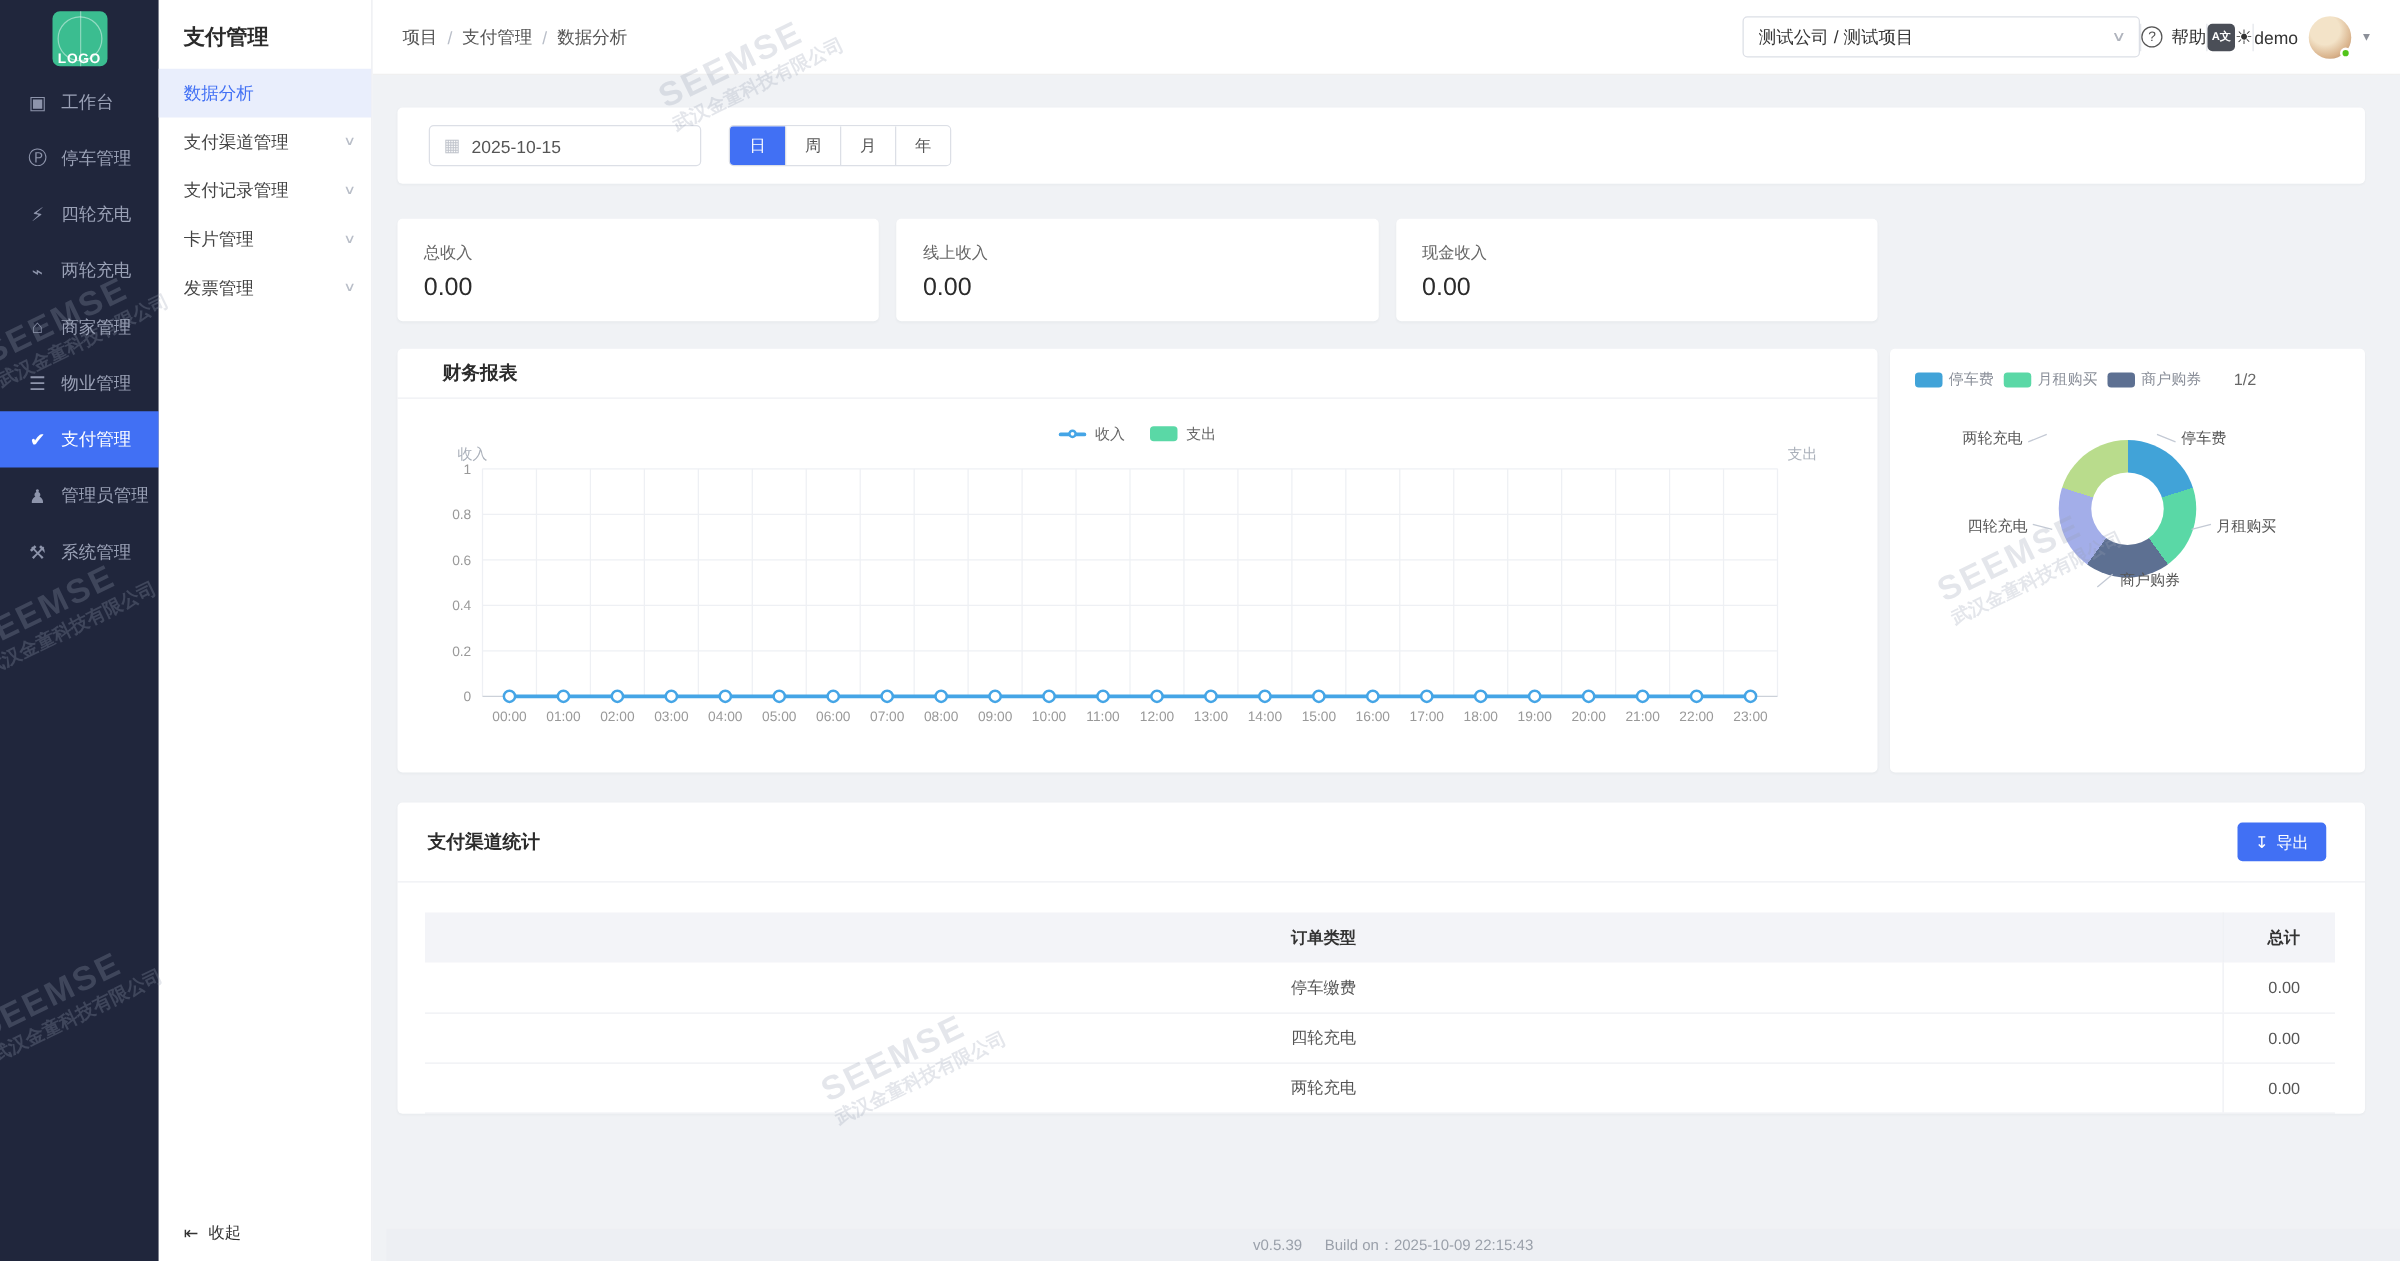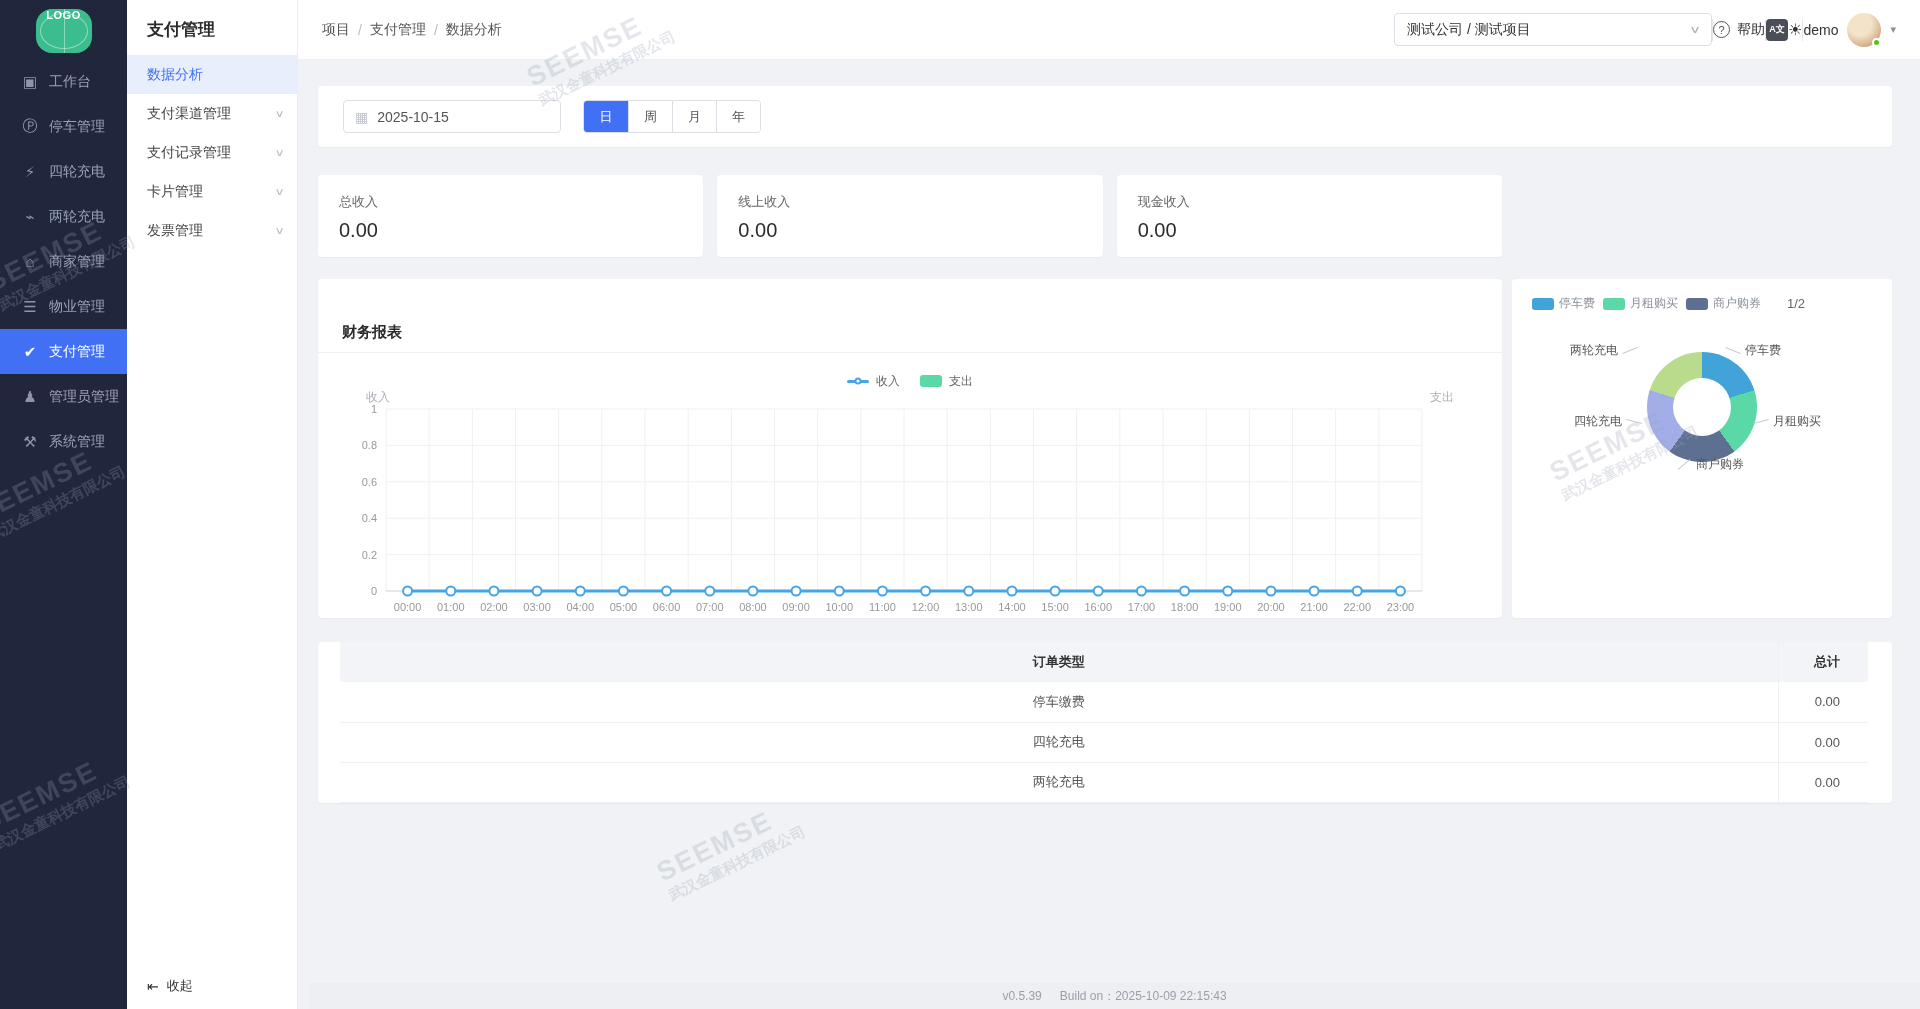--- a/index.html
+++ b/index.html
@@ -2,22 +2,22 @@
 <html><head>
 <meta charset="utf-8">
 <style>
   * { margin:0; padding:0; box-sizing:border-box; }
   html,body { width:1920px; height:1009px; overflow:hidden; }
   body { font-family:"Liberation Sans","DejaVu Sans",sans-serif; background:#f0f2f5; color:#333; }
   .app { display:flex; width:100%; height:100%; position:relative; }
 
   
   .nav { width:127px; height:100%; background:#20263c; flex:0 0 127px; position:relative; z-index:2; }
-  .logo { width:56px; height:44px; margin:9px auto 6px; background:#3bbd90; border-radius:16px;
-          display:flex; align-items:flex-start; justify-content:center; position:relative; overflow:hidden; }
+  .logo { width:44px; height:44px; margin:9px auto 6px; background:#3bbd90; border-radius:6px;
+          display:flex; align-items:flex-end; justify-content:center; position:relative; overflow:hidden; }
   .logo:before { content:""; position:absolute; inset:4px; border:1px solid rgba(255,255,255,.45); border-radius:50%; }
   .logo:after  { content:""; position:absolute; left:50%; top:-6px; bottom:-6px; width:1px; background:rgba(255,255,255,.4); }
   .logo span { position:relative; z-index:1; color:#fff; font-size:11px; font-weight:bold; letter-spacing:.5px; }
   .nav-item { height:45px; display:flex; align-items:center; padding-left:21px; gap:10px;
               color:#9aa1b6; font-size:14px; cursor:pointer; }
   .nav-item .nav-ic { width:18px; font-size:15px; text-align:center; color:#8d94ab; }
   .nav-item.active { background:#4170f4; color:#fff; }
   .nav-item.active .nav-ic { color:#fff; }
 
   
@@ -69,21 +69,21 @@
              background:#fff; border-left:1px solid #dcdfe6; cursor:pointer; }
   .seg-btn:first-child { border-left:none; }
   .seg-btn.active { background:#4170f4; color:#fff; }
 
   .stats-row { width:1184px; display:flex; gap:14px; margin-bottom:22px; }
   .stat-card { flex:1; height:82px; padding:18px 21px; }
   .stat-label { font-size:13px; color:#666; margin-bottom:8px; }
   .stat-value { font-size:20px; color:#2b2b2b; }
 
   .charts-row { display:flex; gap:10px; margin-bottom:24px; }
-  .panel-head { height:40px; display:flex; align-items:center; padding:0 24px; border-bottom:1px solid #eef0f4;margin-top:34px; }
+  .panel-head { height:40px; display:flex; align-items:center; padding:0 36px; border-bottom:1px solid #eef0f4; }
   .panel-title { font-size:15px; font-weight:bold; color:#2b2b2b; }
 
   .finance-panel { width:1184px; height:339px; }
   .chart-wrap { position:relative; padding:0 12px; }
   .legend-row { display:flex; justify-content:center; align-items:center; gap:20px; height:24px; margin-top:16px; }
   .lg-item { display:flex; align-items:center; gap:7px; font-size:12px; color:#666; cursor:pointer; }
   .lg-line { width:22px; height:3px; border-radius:2px; position:relative; }
   .lg-line i { position:absolute; left:50%; top:50%; width:7px; height:7px; border-radius:50%; background:#fff;
                border:2px solid currentColor; transform:translate(-50%,-50%); display:block; }
   .lg-rect { width:22px; height:12px; border-radius:3px; }
@@ -405,20 +405,27 @@
                 <span class="dlbl p1">月租购买</span>
                 <span class="dlbl p2">商户购券</span>
                 <span class="dlbl p3">四轮充电</span>
                 <span class="dlbl p4">两轮充电</span>
               </div>
           </div>
         </div>
       </div>
 
       <div class="card table-panel">
+        <div class="table-head">
+          <span class="panel-title">支付渠道统计</span>
+          <button class="export-btn">
+            <span>↧</span>
+            <span>导出</span>
+          </button>
+        </div>
         <table class="tbl">
           <thead>
               <tr>
             <th class="c1">订单类型</th>
             <th class="c2">总计</th>
           </tr>
             </thead>
           <tbody id="tbl-body">
               <tr>
                 <td class="c1">停车缴费</td>

